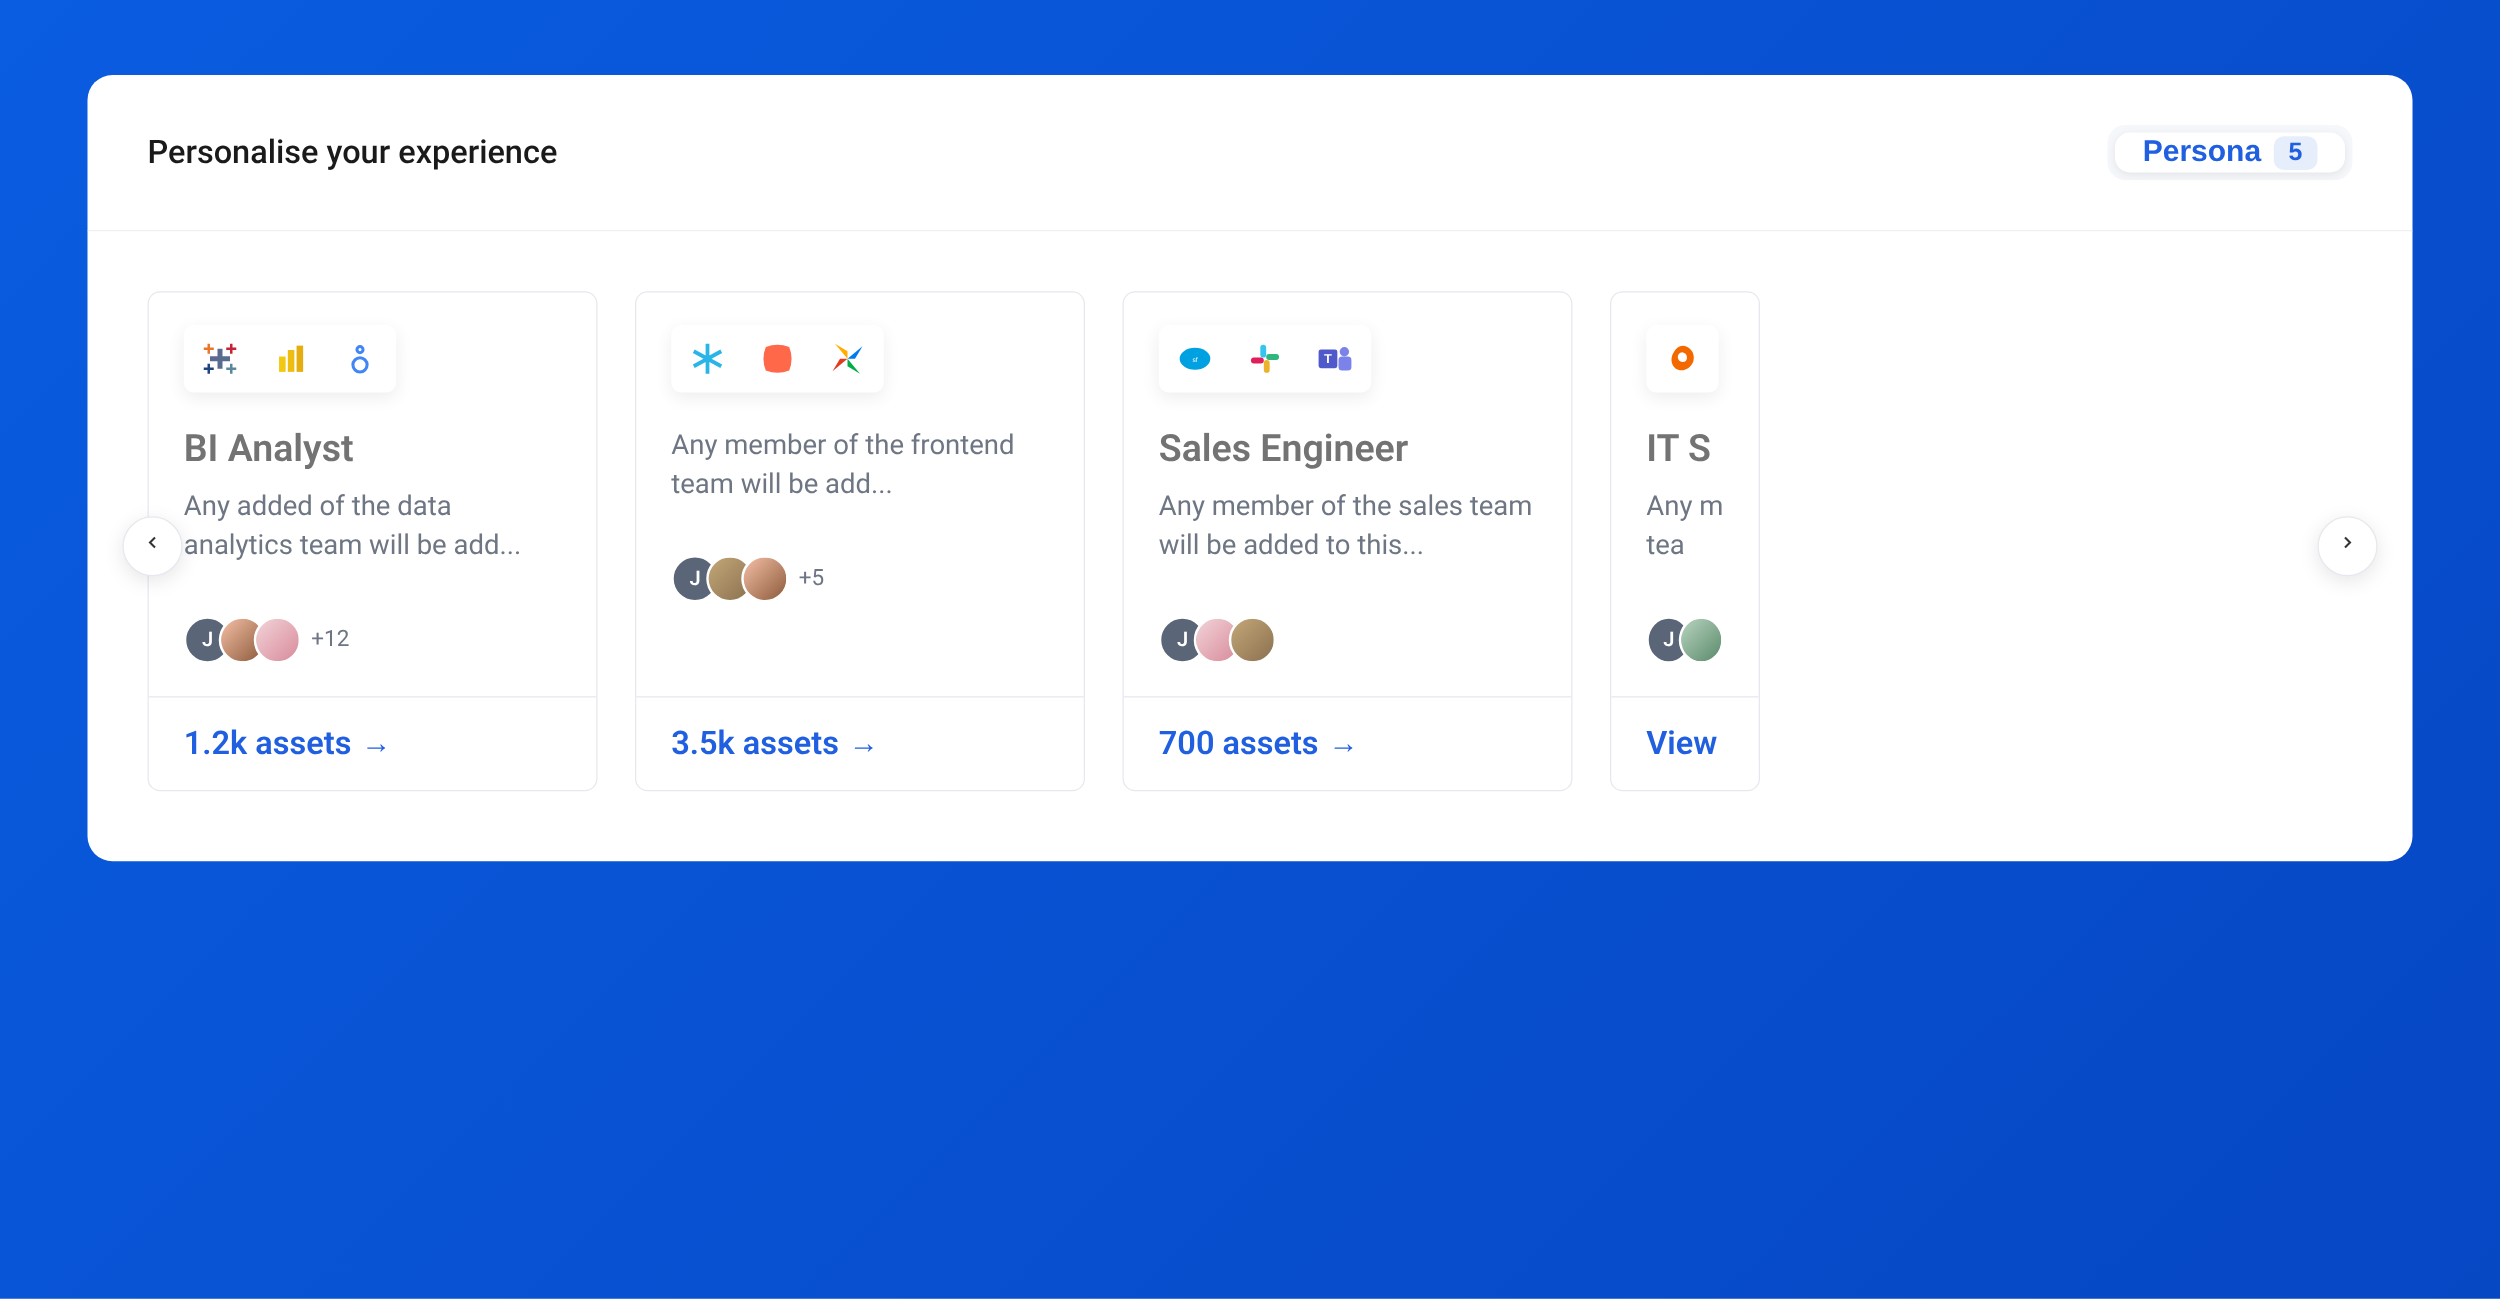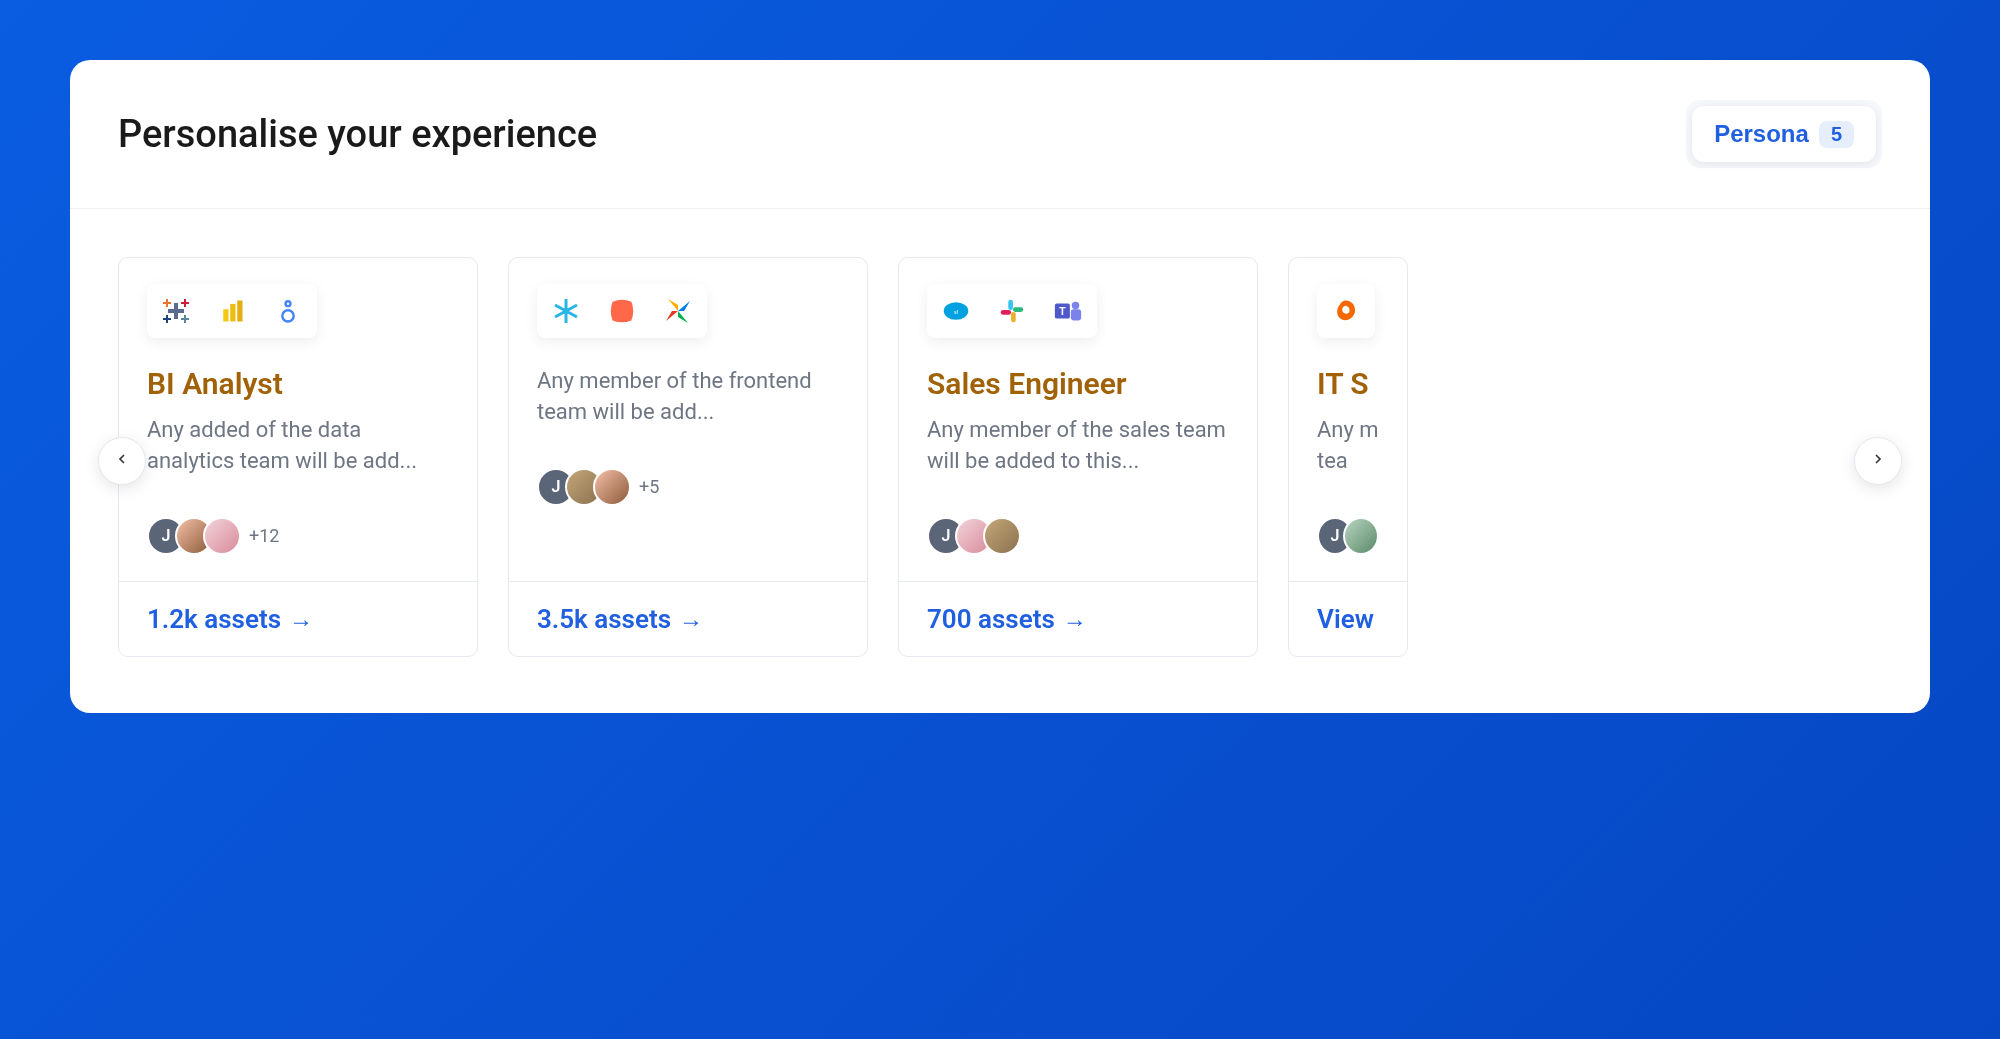--- a/index.html
+++ b/index.html
@@ -17,36 +17,36 @@
   position: relative;
 }
 .header {
   display: flex;
   justify-content: space-between;
   align-items: center;
   padding: 40px 48px 40px 48px;
   border-bottom: 1px solid #eef0f4;
 }
 .page-title {
-  font-size: 38px;
+  font-size: 26px;
   font-weight: 500;
   color: #1a1a1a;
 }
 .tabs {
   display: flex;
   gap: 8px;
   background: #f5f7fa;
   padding: 6px;
   border-radius: 14px;
 }
 .tab {
   display: flex;
   align-items: center;
   gap: 10px;
-  padding: 14px 22px;
+  padding: 2px 22px;
   border-radius: 12px;
   font-size: 24px;
   font-weight: 600;
   cursor: pointer;
   border: none;
   background: transparent;
 }
 .tab.active {
   background: #ffffff;
   color: #1f5fe0;
@@ -100,21 +100,21 @@
 .tool-icon {
   width: 38px;
   height: 38px;
   display: flex;
   align-items: center;
   justify-content: center;
 }
 .card-title {
   font-size: 30px;
   font-weight: 600;
-  color: #a16207;
+  color: #737373;
   margin-bottom: 14px;
 }
 .card-desc {
   font-size: 22px;
   color: #6e7684;
   line-height: 1.4;
   margin-bottom: 40px;
 }
 .avatars {
   display: flex;

